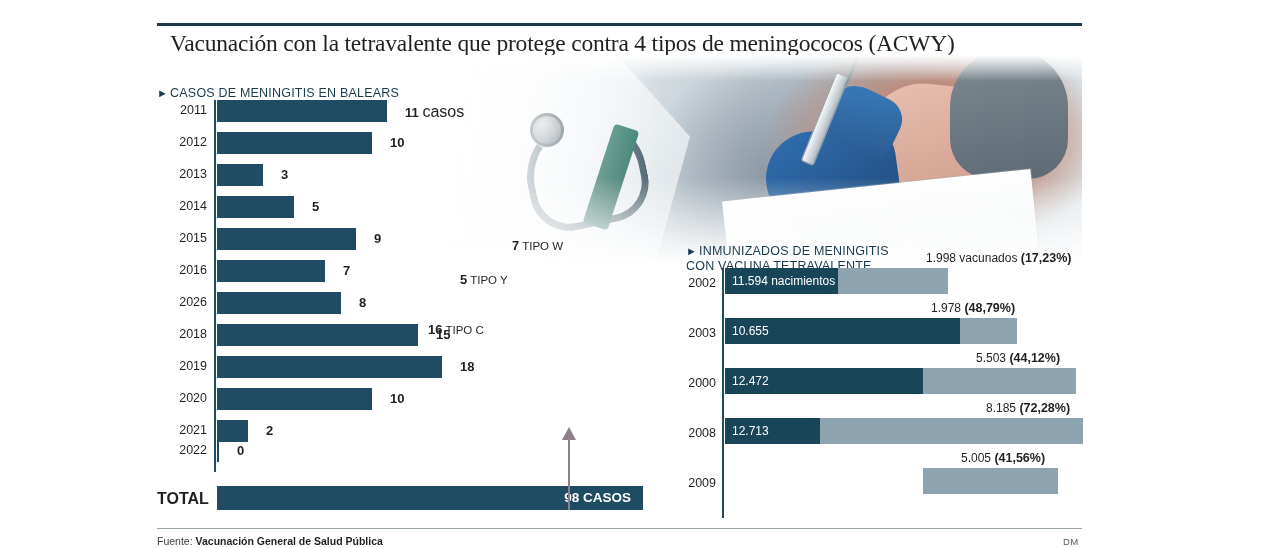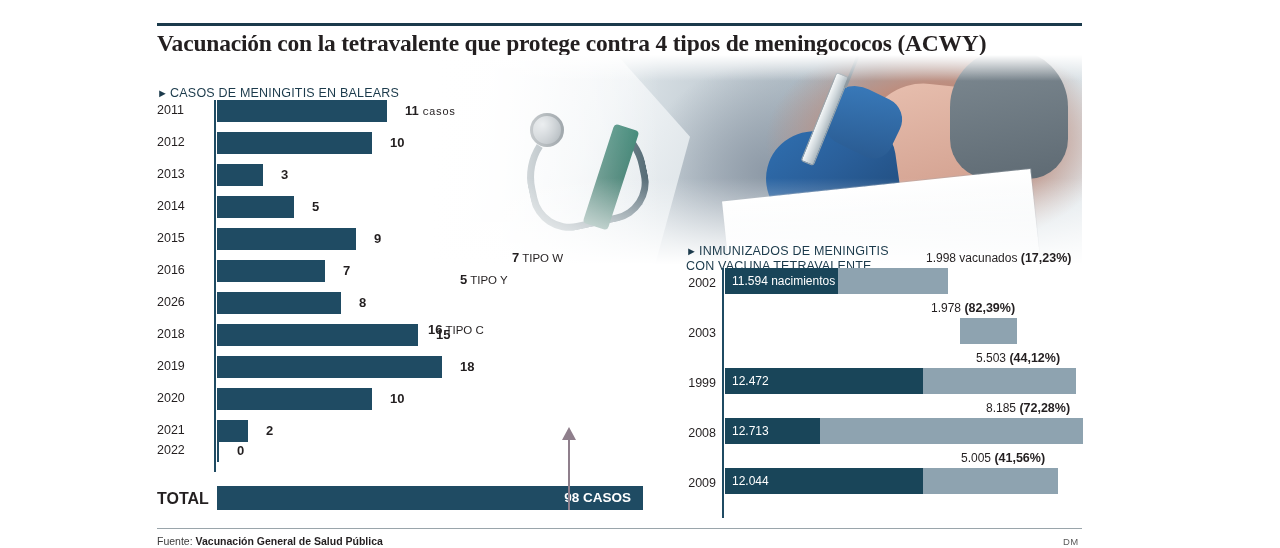--- a/index.html
+++ b/index.html
@@ -20,23 +20,23 @@
     position: absolute; left: 157px; top: 23px; width: 925px; height: 3px;
     background: #1b3a4b;
   }
   .rule-bottom {
     position: absolute; left: 157px; top: 528px; width: 925px; height: 1px;
     background: #9aa5ab;
   }
 
   
   .headline {
-    position: absolute; left: 157px; top: 30px; width: 930px;
+    position: absolute; left: 170px; top: 30px; width: 930px;
     font-family: "Liberation Serif", serif;
-    font-weight: bold;
+    font-weight: normal;
     font-size: 23.5px;
     letter-spacing: -0.2px;
     color: #231f20;
     white-space: nowrap;
   }
 
   
   .photo {
     position: absolute; left: 430px; top: 55px; width: 652px; height: 215px;
     overflow: hidden;
@@ -144,30 +144,30 @@
     margin-right: 2px;
   }
   #kicker-left { left: 157px; top: 71px; }
   #kicker-right { left: 686px; top: 229px; }
 
   
   #bars { position: absolute; left: 157px; top: 100px; width: 500px; height: 420px; }
   .barrow { position: absolute; left: 0; height: 22px; width: 500px; }
   .barrow .yr {
     position: absolute; left: 0; top: 3px; width: 50px;
-    font-size: 12.5px; color: #231f20;
+    text-align: right; font-size: 12.5px; color: #231f20;
   }
   .barrow .bar {
     position: absolute; left: 60px; top: 0; height: 22px;
     background: #1f4b63;
   }
   .barrow .val {
     position: absolute; top: 3px; font-size: 13px; font-weight: bold; color: #231f20;
   }
-  .barrow .unit { font-weight: normal; font-size: 11px; font-family: Liberation Mono, monospace; }
+  .barrow .unit { font-weight: normal; font-size: 16px; }
   .axis-vert {
     position: absolute; left: 57px; top: 0; width: 1.5px; height: 372px;
     background: #1f4b63;
   }
   #total-row {
     position: absolute; left: 0; top: 386px; width: 500px; height: 24px;
   }
   #total-row .tlabel {
     position: absolute; left: 0; top: 4px; width: 50px; text-align: right;
     font-size: 16px; font-weight: bold; color: #231f20;
@@ -201,21 +201,21 @@
   }
   #donut .hole .c-num {
     margin-top: 18px;
     text-align: center; font-size: 19px; font-weight: bold; color: #1b3a4b; line-height: 20px;
   }
   #donut .hole .c-txt {
     text-align: center; font-size: 10.5px; font-weight: bold; color: #1b3a4b; line-height: 12px;
   }
   .dlabel { position: absolute; font-size: 11.5px; color: #231f20; white-space: nowrap; }
   .dlabel b { font-size: 13px; }
-  #dl-w { left: 62px; top: 14px; }
+  #dl-w { left: 62px; top: 2px; }
   #dl-y { left: 10px; top: 36px; }
   #dl-c { left: -22px; top: 86px; }
   #dl-b { left: 86px; top: 144px; color: #ffffff; }
   #dl-b b { color: #ffffff; }
 
   
   #arrow-stem {
     position: absolute; left: 568px; top: 438px; width: 1.5px; height: 72px;
     background: #8f7f8c;
   }
@@ -400,44 +400,44 @@
         <div class="vrow" style="top: 10px;">
           <div class="yr">2002</div>
           <div class="seg-a" style="width:113px">
             <span>11.594 nacimientos</span>
           </div>
           <div class="seg-b" style="left:152px;width:110px"></div>
           <div class="toplabel" style="left:240px"><span>1.998 vacunados</span> <b>(17,23%)</b></div>
         </div>
         <div class="vrow" style="top: 60px;">
           <div class="yr">2003</div>
+          <div class="seg-a" style="width:235px">
+            <span>10.655</span>
+          </div>
           <div class="seg-b" style="left:274px;width:57px"></div>
-          <div class="toplabel" style="left:245px"><span>1.978</span> <b>(82,39%)</b></div>
+          <div class="toplabel" style="left:245px"><span>1.978</span> <b>(48,79%)</b></div>
         </div>
         <div class="vrow" style="top: 110px;">
-          <div class="yr">1999</div>
+          <div class="yr">2000</div>
           <div class="seg-a" style="width:198px">
             <span>12.472</span>
           </div>
           <div class="seg-b" style="left:237px;width:153px"></div>
           <div class="toplabel" style="left:290px"><span>5.503</span> <b>(44,12%)</b></div>
         </div>
         <div class="vrow" style="top: 160px;">
           <div class="yr">2008</div>
           <div class="seg-a" style="width:95px">
             <span>12.713</span>
           </div>
           <div class="seg-b" style="left:134px;width:263px"></div>
           <div class="toplabel" style="left:300px"><span>8.185</span> <b>(72,28%)</b></div>
         </div>
         <div class="vrow" style="top: 210px;">
           <div class="yr">2009</div>
-          <div class="seg-a" style="width:198px">
-            <span>12.044</span>
-          </div>
           <div class="seg-b" style="left:237px;width:135px"></div>
           <div class="toplabel" style="left:275px"><span>5.005</span> <b>(41,56%)</b></div>
         </div>
       </div>
   </div>
 
   <div class="rule-bottom"></div>
   <div id="source">
     <span>Fuente:</span>
     <b>Vacunación General de Salud Pública</b>

